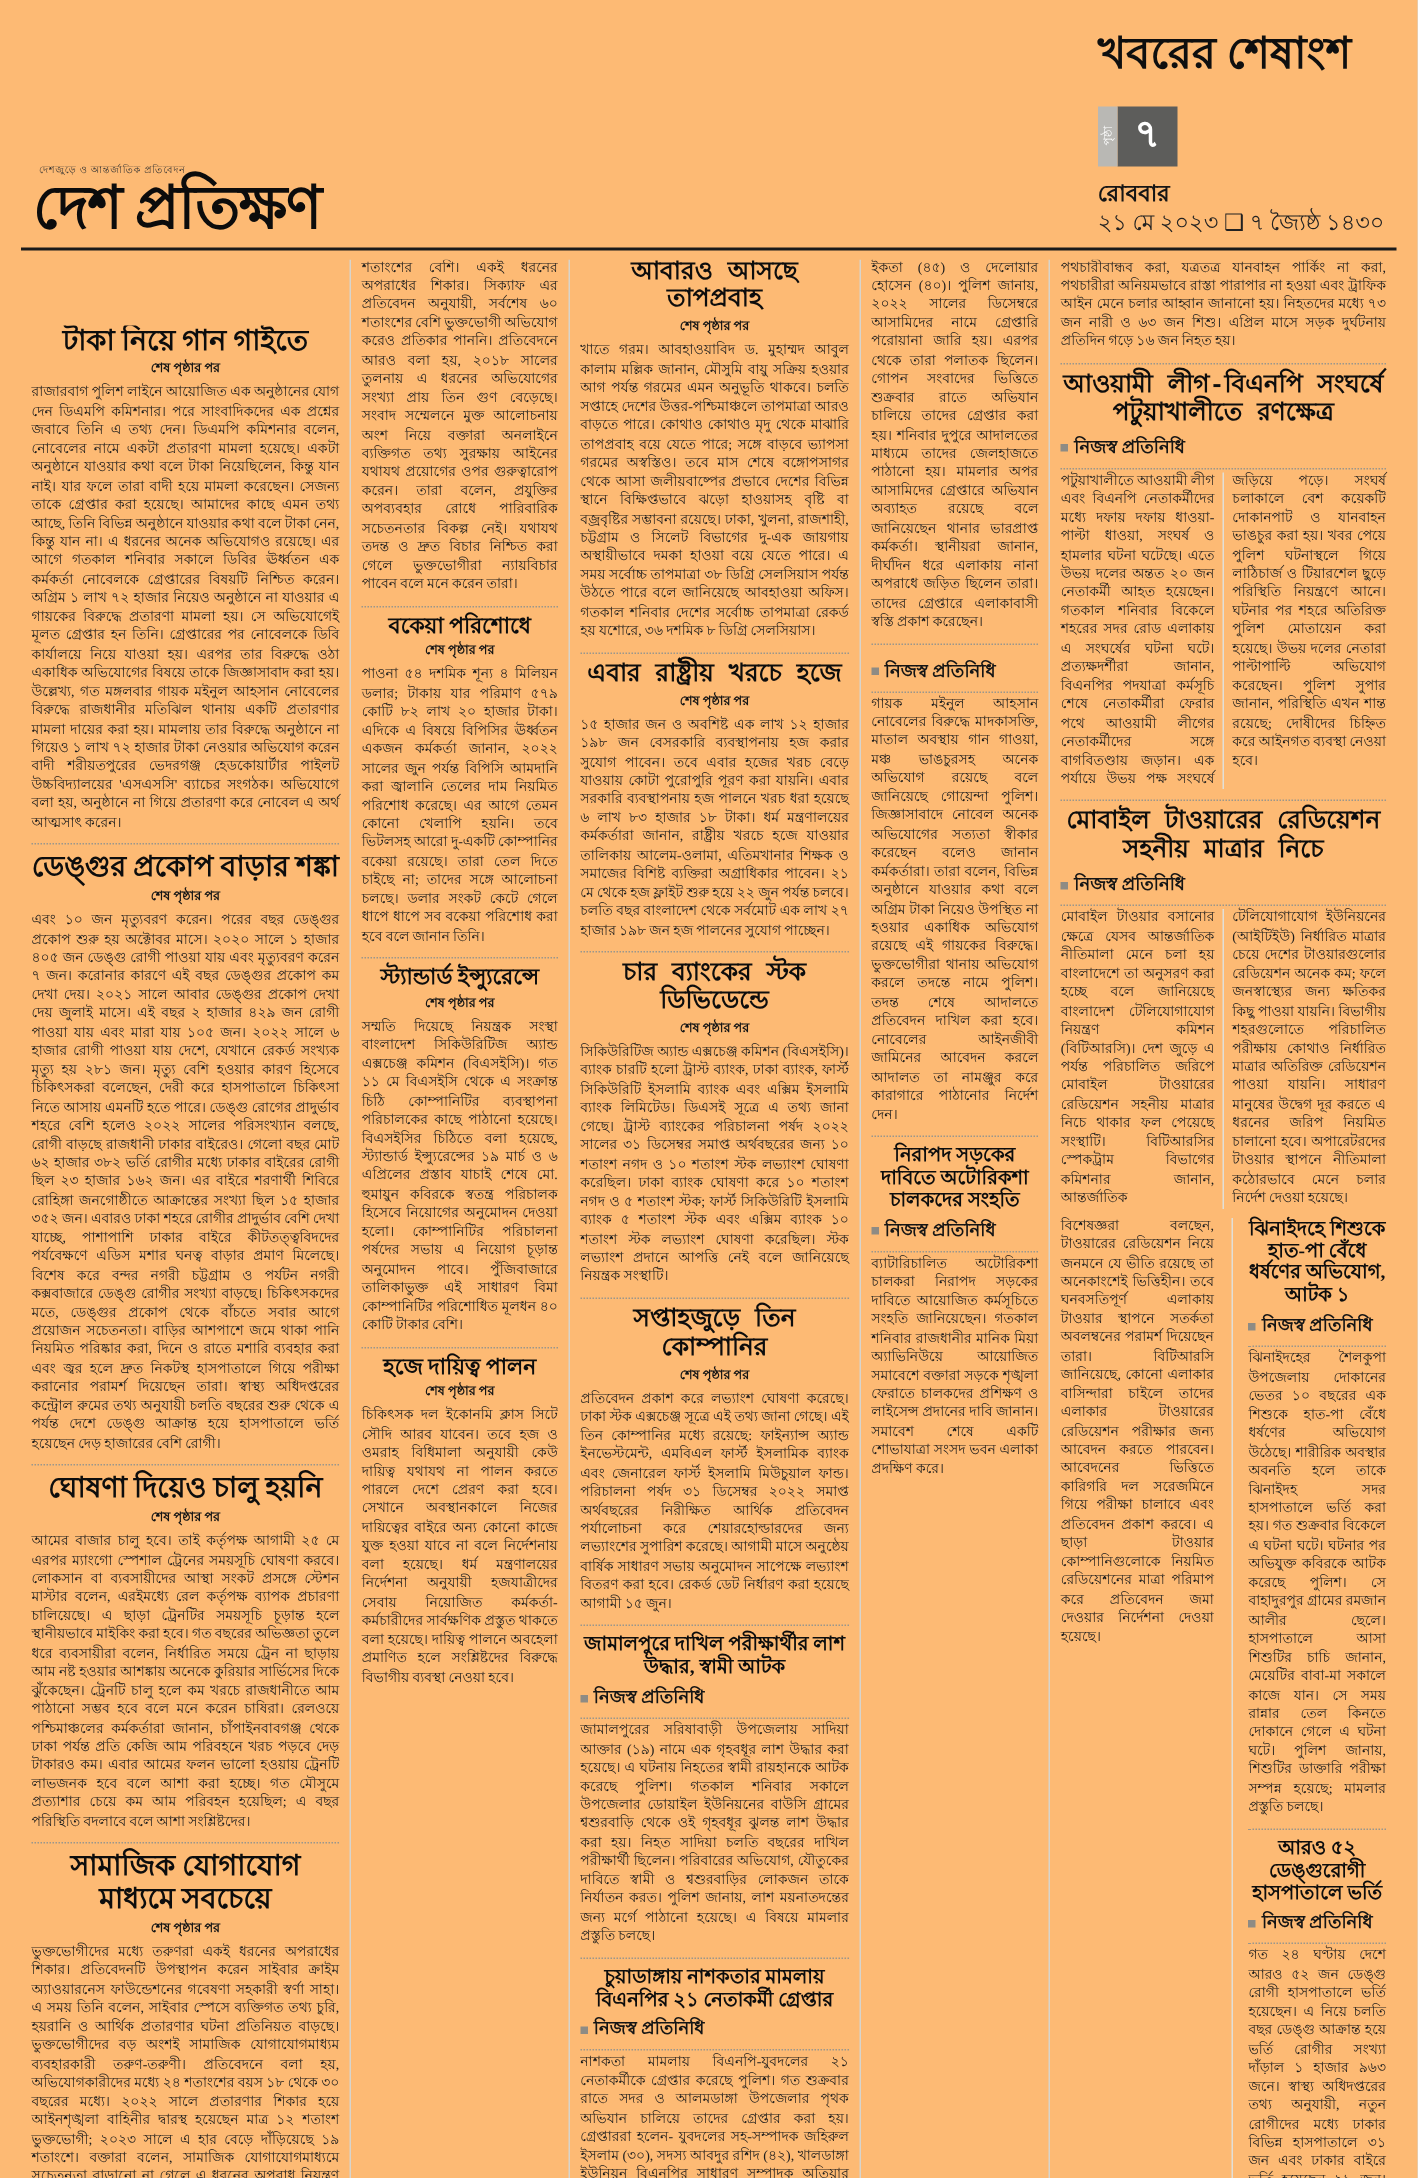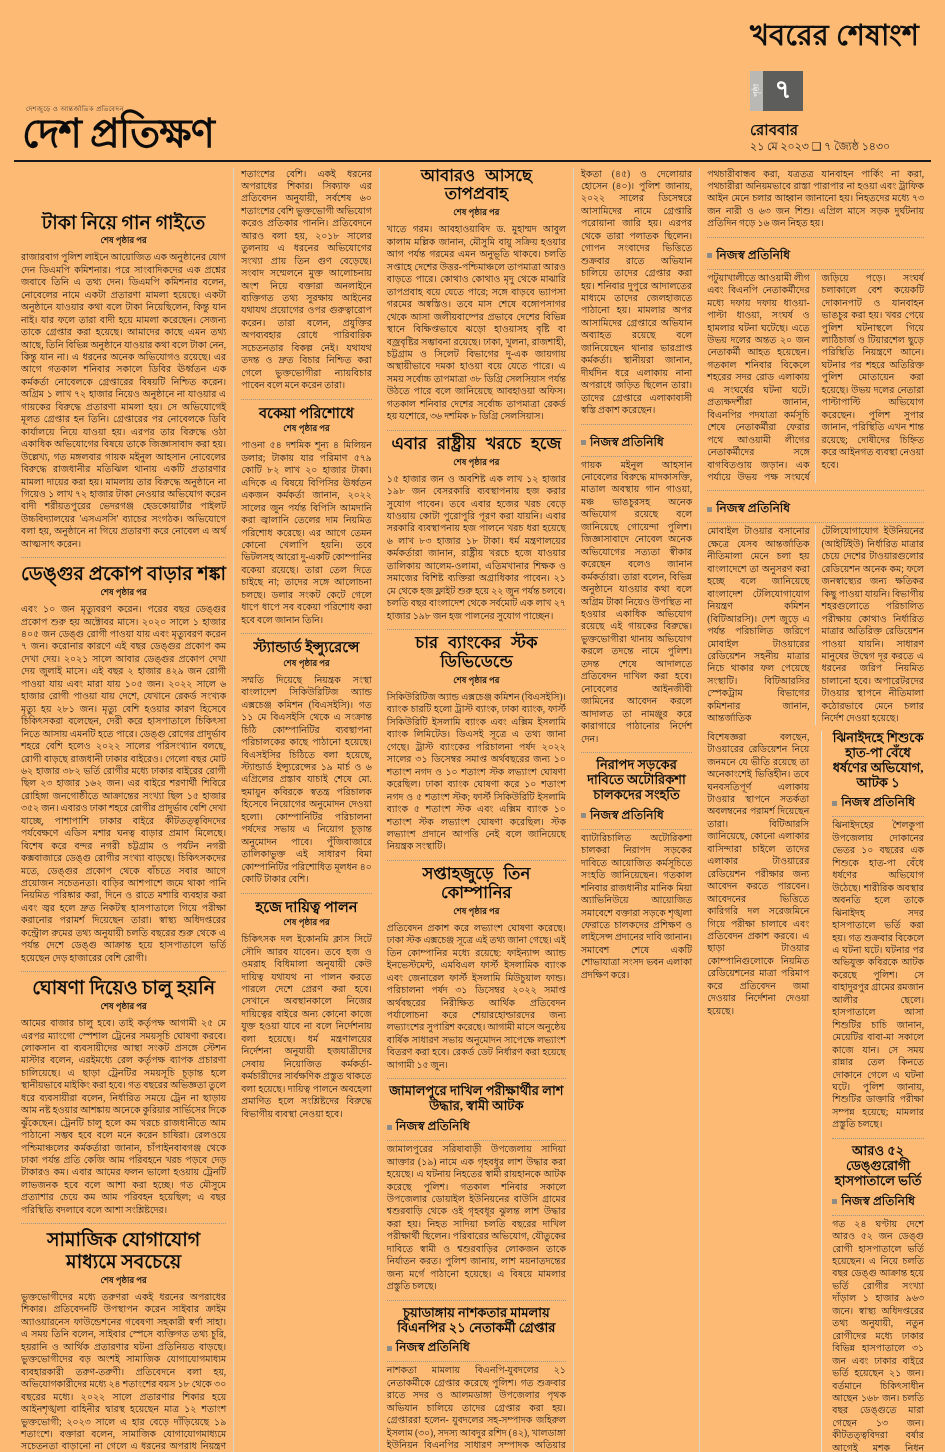--- a/index.html
+++ b/index.html
@@ -14,21 +14,21 @@
   .masthead .tagline{font-size:6.5px;color:#333;letter-spacing:.5px;margin:0 0 1px 4px;}
   .masthead .mast-title{font-size:40px;font-weight:900;letter-spacing:-1px;color:#0c0c0c;margin:0;font-family:"Liberation Serif",serif;}
   .hdr-right{display:flex;align-items:flex-start;gap:10px;flex-direction:column;}
   .section-title{font-size:29px;font-weight:900;color:#0f0f0f;letter-spacing:0;margin-right:4px;}
   .pagebox{display:flex;align-items:stretch;height:40px;}
   .pagebox .plabel{background:#b9b8b4;color:#fff;font-size:8px;writing-mode:vertical-rl;transform:rotate(180deg);
       display:flex;align-items:center;justify-content:center;width:13px;}
   .pagebox .pnum{background:#5d5d5b;color:#fff;font-size:26px;font-weight:bold;width:40px;display:flex;align-items:center;justify-content:center;}
   .daydate{line-height:1.25;}
   .daydate .day{font-size:15px;font-weight:bold;}
-  .daydate .date{font-size:11px;color:#222;}
+  .daydate .date{font-size:15px;color:#222;}
   
   .grid{display:flex;gap:0;height:1340px;overflow:hidden;margin-top:6px;}
   .col{box-sizing:border-box;padding:0 7px;overflow:hidden;}
   .col + .col{border-left:1px solid #d7d4cc;}
   .colA{width:226px;margin-top:44px;}
   .colB{width:150px;}
   .colC{width:200px;}
   .colD{width:130px;}
   .colR{width:239px;}
   .story + .story, .pre-body + .story{border-top:1px dotted #9a968c;margin-top:7px;padding-top:5px;}
@@ -171,27 +171,29 @@
           <span class="bullet"></span>
           <span>নিজস্ব প্রতিনিধি</span>
         </div>
         <p class="body">ব্যাটারিচালিত অটোরিকশা চালকরা নিরাপদ সড়কের দাবিতে আয়োজিত কর্মসূচিতে সংহতি জানিয়েছেন। গতকাল শনিবার রাজধানীর মানিক মিয়া অ্যাভিনিউয়ে আয়োজিত সমাবেশে বক্তারা সড়কে শৃঙ্খলা ফেরাতে চালকদের প্রশিক্ষণ ও লাইসেন্স প্রদানের দাবি জানান। সমাবেশ শেষে একটি শোভাযাত্রা সংসদ ভবন এলাকা প্রদক্ষিণ করে।</p>
       </article>
     </div>
 
     <div class="col colR">
       <p class="pre-body">পথচারীবান্ধব করা, যত্রতত্র যানবাহন পার্কিং না করা, পথচারীরা অনিয়মভাবে রাস্তা পারাপার না হওয়া এবং ট্রাফিক আইন মেনে চলার আহ্বান জানানো হয়। নিহতদের মধ্যে ৭৩ জন নারী ও ৬৩ জন শিশু। এপ্রিল মাসে সড়ক দুর্ঘটনায় প্রতিদিন গড়ে ১৬ জন নিহত হয়।</p>
       <article class="story">
+        <h2 class="hl hl-l">আওয়ামী লীগ-বিএনপি সংঘর্ষে পটুয়াখালীতে রণক্ষেত্র</h2>
         <div class="byline">
           <span class="bullet"></span>
           <span>নিজস্ব প্রতিনিধি</span>
         </div>
         <p class="body two-col">পটুয়াখালীতে আওয়ামী লীগ এবং বিএনপি নেতাকর্মীদের মধ্যে দফায় দফায় ধাওয়া-পাল্টা ধাওয়া, সংঘর্ষ ও হামলার ঘটনা ঘটেছে। এতে উভয় দলের অন্তত ২০ জন নেতাকর্মী আহত হয়েছেন। গতকাল শনিবার বিকেলে শহরের সদর রোড এলাকায় এ সংঘর্ষের ঘটনা ঘটে। প্রত্যক্ষদর্শীরা জানান, বিএনপির পদযাত্রা কর্মসূচি শেষে নেতাকর্মীরা ফেরার পথে আওয়ামী লীগের নেতাকর্মীদের সঙ্গে বাগবিতণ্ডায় জড়ান। এক পর্যায়ে উভয় পক্ষ সংঘর্ষে জড়িয়ে পড়ে। সংঘর্ষ চলাকালে বেশ কয়েকটি দোকানপাট ও যানবাহন ভাঙচুর করা হয়। খবর পেয়ে পুলিশ ঘটনাস্থলে গিয়ে লাঠিচার্জ ও টিয়ারশেল ছুড়ে পরিস্থিতি নিয়ন্ত্রণে আনে। ঘটনার পর শহরে অতিরিক্ত পুলিশ মোতায়েন করা হয়েছে। উভয় দলের নেতারা পাল্টাপাল্টি অভিযোগ করেছেন। পুলিশ সুপার জানান, পরিস্থিতি এখন শান্ত রয়েছে; দোষীদের চিহ্নিত করে আইনগত ব্যবস্থা নেওয়া হবে।</p>
       </article>
       <article class="story">
+        <h2 class="hl hl-l">মোবাইল টাওয়ারের রেডিয়েশন সহনীয় মাত্রার নিচে</h2>
         <div class="byline">
           <span class="bullet"></span>
           <span>নিজস্ব প্রতিনিধি</span>
         </div>
         <p class="body two-col">মোবাইল টাওয়ার বসানোর ক্ষেত্রে যেসব আন্তর্জাতিক নীতিমালা মেনে চলা হয় বাংলাদেশে তা অনুসরণ করা হচ্ছে বলে জানিয়েছে বাংলাদেশ টেলিযোগাযোগ নিয়ন্ত্রণ কমিশন (বিটিআরসি)। দেশ জুড়ে এ পর্যন্ত পরিচালিত জরিপে মোবাইল টাওয়ারের রেডিয়েশন সহনীয় মাত্রার নিচে থাকার ফল পেয়েছে সংস্থাটি। বিটিআরসির স্পেকট্রাম বিভাগের কমিশনার জানান, আন্তর্জাতিক টেলিযোগাযোগ ইউনিয়নের (আইটিইউ) নির্ধারিত মাত্রার চেয়ে দেশের টাওয়ারগুলোর রেডিয়েশন অনেক কম; ফলে জনস্বাস্থ্যের জন্য ক্ষতিকর কিছু পাওয়া যায়নি। বিভাগীয় শহরগুলোতে পরিচালিত পরীক্ষায় কোথাও নির্ধারিত মাত্রার অতিরিক্ত রেডিয়েশন পাওয়া যায়নি। সাধারণ মানুষের উদ্বেগ দূর করতে এ ধরনের জরিপ নিয়মিত চালানো হবে। অপারেটরদের টাওয়ার স্থাপনে নীতিমালা কঠোরভাবে মেনে চলার নির্দেশ দেওয়া হয়েছে।</p>
       </article>
       <div class="split-row">
         <div class="half">
           <p class="body">বিশেষজ্ঞরা বলছেন, টাওয়ারের রেডিয়েশন নিয়ে জনমনে যে ভীতি রয়েছে তা অনেকাংশেই ভিত্তিহীন। তবে ঘনবসতিপূর্ণ এলাকায় টাওয়ার স্থাপনে সতর্কতা অবলম্বনের পরামর্শ দিয়েছেন তারা। বিটিআরসি জানিয়েছে, কোনো এলাকার বাসিন্দারা চাইলে তাদের এলাকার টাওয়ারের রেডিয়েশন পরীক্ষার জন্য আবেদন করতে পারবেন। আবেদনের ভিত্তিতে কারিগরি দল সরেজমিনে গিয়ে পরীক্ষা চালাবে এবং প্রতিবেদন প্রকাশ করবে। এ ছাড়া টাওয়ার কোম্পানিগুলোকে নিয়মিত রেডিয়েশনের মাত্রা পরিমাপ করে প্রতিবেদন জমা দেওয়ার নির্দেশনা দেওয়া হয়েছে।</p>
         </div>

